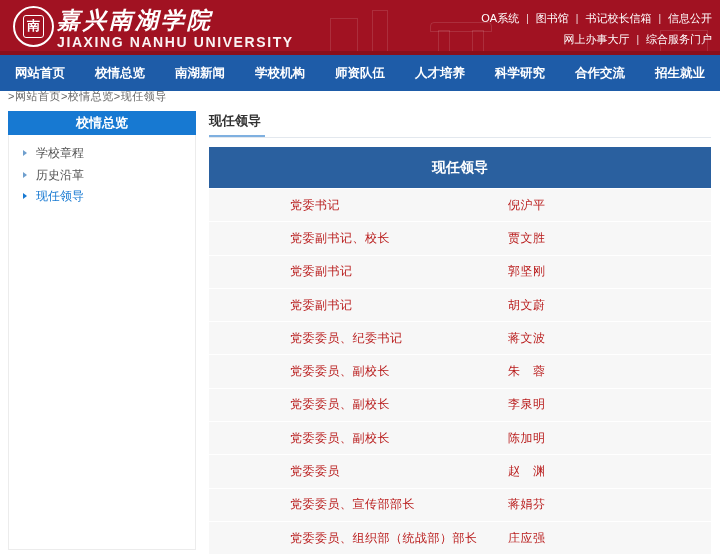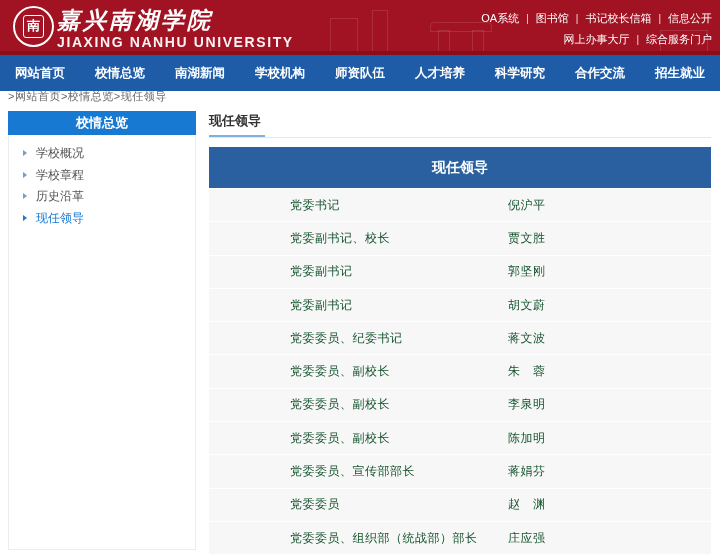--- a/index.html
+++ b/index.html
@@ -78,21 +78,21 @@
   .page-title{font-size:13px;font-weight:bold;color:#333;line-height:18px;}
   .title-rule{position:relative;margin-top:5px;height:2px;border-bottom:1px solid #e3e8ee;}
   .title-rule .seg{position:absolute;left:0;top:0;width:56px;height:2px;background:#7fb0e0;}
   .banner{
     margin-top:9px;height:41px;background:#2a609f;color:#ffffff;
     font-size:14px;font-weight:bold;line-height:41px;text-align:center;
   }
   .leader-table{margin-top:1px;}
   .leader-row{
     height:32.3px;margin-bottom:1px;background:#f7f7f7;
-    display:flex;align-items:center;font-size:12px;color:#14532d;
+    display:flex;align-items:center;font-size:12px;color:#b91c1c;
   }
   .leader-pos{margin-left:81px;width:218px;letter-spacing:.5px;}
   .leader-name{letter-spacing:.5px;}
 </style>
 </head>
 <body>
 
 <div class="header">
   <div class="wm wm1"></div>
   <div class="wm wm2"></div>
@@ -134,24 +134,20 @@
     <div class="nav-item">合作交流</div>
     <div class="nav-item">招生就业</div>
   </div>
 
 <div class="breadcrumb">&gt;网站首页&gt;校情总览&gt;现任领导</div>
 
 <div class="sidebar">
   <div class="sidebar-header">校情总览</div>
   <div class="side-list">
 
-  <div class="side-item">
-        <span class="tri"></span>
-        <span>学校概况</span>
-      </div>
       <div class="side-item">
         <span class="tri"></span>
         <span>学校章程</span>
       </div>
       <div class="side-item">
         <span class="tri"></span>
         <span>历史沿革</span>
       </div>
       <div class="side-item active">
         <span class="tri"></span>
@@ -194,25 +190,25 @@
       </div>
       <div class="leader-row">
         <span class="leader-pos">党委委员、副校长</span>
         <span class="leader-name">李泉明</span>
       </div>
       <div class="leader-row">
         <span class="leader-pos">党委委员、副校长</span>
         <span class="leader-name">陈加明</span>
       </div>
       <div class="leader-row">
+        <span class="leader-pos">党委委员</span>
+        <span class="leader-name">赵　渊</span>
+      </div>
+      <div class="leader-row">
         <span class="leader-pos">党委委员、宣传部部长</span>
         <span class="leader-name">蒋娟芬</span>
       </div>
       <div class="leader-row">
-        <span class="leader-pos">党委委员</span>
-        <span class="leader-name">赵　渊</span>
-      </div>
-      <div class="leader-row">
         <span class="leader-pos">党委委员、组织部（统战部）部长</span>
         <span class="leader-name">庄应强</span>
       </div>
     </div>
 </div>
 
 </body></html>

